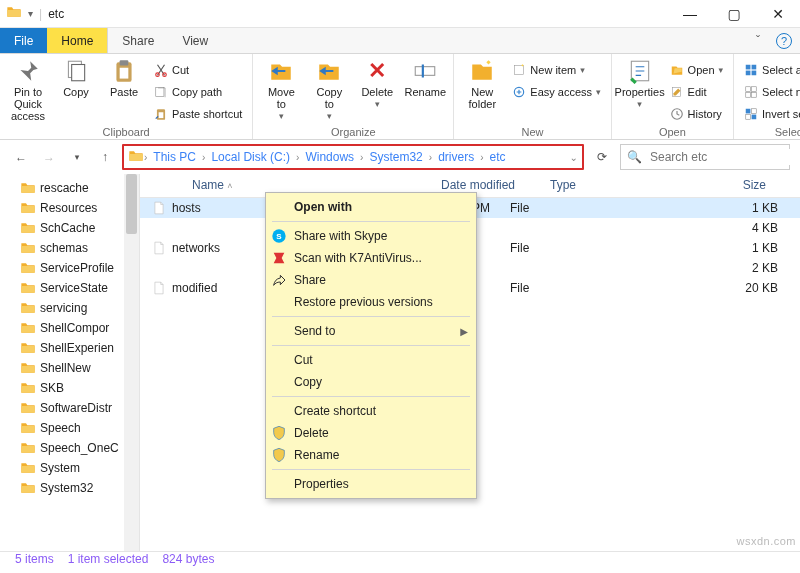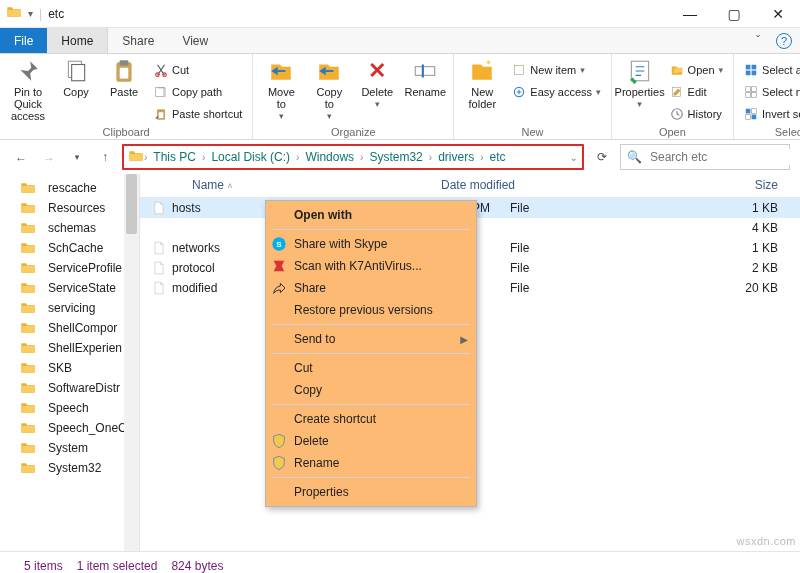--- a/index.html
+++ b/index.html
@@ -9,21 +9,21 @@
   .titlebar { height: 28px; display: flex; align-items: center; border-bottom: 1px solid #e4e4e4; }
   .qa { display: flex; gap: 6px; padding: 0 6px; align-items: center; }
   .spacer { flex: 1; }
   .win-controls { display: flex; }
   .win-controls div { width: 44px; height: 28px; display: flex; align-items: center; justify-content: center; font-size: 14px; }
 
   
   .tabs { height: 26px; display: flex; align-items: stretch; background: #f7f7f7; border-bottom: 1px solid #d7d7d7; }
   .tab { padding: 4px 14px; display: flex; align-items: center; }
   .tab.file { background: #1979ca; color: #fff; }
-  .tab.active { background: #e5e5e5; border-right: 1px solid #d7d7d7; }
+  .tab.active { background: #fde047; border-right: 1px solid #d7d7d7; }
   .tab.share, .tab.view { color: #444; }
   .tabs .spacer { flex: 1; }
   .help { width: 24px; display: flex; align-items: center; justify-content: center; color: #1979ca; border: 1px solid #1979ca; border-radius: 50%; height: 16px; width: 16px; font-size: 11px; margin: 5px 8px; }
 
   
   .ribbon { height: 86px; display: flex; background: #fff; border-bottom: 1px solid #d7d7d7; font-size: 11px; }
   .group { display: flex; flex-direction: column; justify-content: space-between; border-right: 1px solid #e3e3e3; padding: 4px 6px 1px 6px; }
   .group-content { display: flex; gap: 4px; align-items: flex-start; flex: 1; }
   .group-label { text-align: center; color: #6a6a6a; padding-top: 2px; }
   .big { display: flex; flex-direction: column; align-items: center; gap: 2px; width: 44px; text-align: center; line-height: 1.1; }
@@ -31,57 +31,57 @@
   .glyph { font-size: 22px; line-height: 26px; }
   .mini-list { display: flex; flex-direction: column; gap: 2px; padding-top: 2px; }
   .mini { display: flex; gap: 4px; align-items: center; height: 20px; padding: 0 4px; white-space: nowrap; }
   .mini svg { width: 14px; height: 14px; }
   .chev { font-size: 9px; color: #666; }
 
   
   .navrow { height: 34px; display: flex; align-items: center; gap: 6px; padding: 4px 10px; }
   .navbtn { width: 22px; height: 22px; display: flex; align-items: center; justify-content: center; color: #555; }
   .address { flex: 1; height: 26px; border: 2px solid #d62c2c; border-radius: 1px; display: flex; align-items: center; padding: 0 4px; }
-  .crumb { padding: 0 6px; color: #0f766e; }
+  .crumb { padding: 0 6px; color: #3b82f6; }
   .caret { color: #888; font-size: 10px;}
   .refresh { width: 24px; display:flex; align-items:center; justify-content:center; color:#555;}
   .search { width: 170px; height: 26px; border: 1px solid #ccc; display: flex; align-items: center; padding: 0 6px; color: #888; gap: 6px; }
   .search input { border: none; outline: none; font-size: 12px; flex: 1; color: #888; }
 
   
   .body { display: flex; height: calc(573px - 28px - 26px - 86px - 34px - 22px); }
   .tree-wrap { width: 140px; border-right: 1px solid #e4e4e4; position: relative; overflow: hidden; }
   .tree { padding: 4px 0 4px 20px; }
-  .tree-item { display: flex; align-items: center; gap: 12px; height: 20px; padding-right: 4px; overflow: hidden; white-space: nowrap; }
+  .tree-item { display: flex; align-items: center; gap: 4px; height: 20px; padding-right: 4px; overflow: hidden; white-space: nowrap; }
   .tree-item svg { flex-shrink: 0; }
   .vscroll { position: absolute; right: 0; top: 0; bottom: 0; width: 15px; background: #f1f1f1; }
   .vthumb { position: absolute; left: 2px; right: 2px; top: 0; height: 60px; background: #c8c8c8; border-radius: 2px; }
 
   .list { flex: 1; display: flex; flex-direction: column; position: relative; }
   .cols { display: flex; height: 24px; border-bottom: 1px solid #e6e6e6; color: #3b5a84; }
   .col { padding: 4px 8px; }
-  .c-name { width: 230px; margin-left: 44px; } .c-date { width: 128px; text-align: center; } .c-type { width: 100px; } .c-size { flex:1; text-align: right; padding-right: 22px;}
+  .c-name { width: 230px; margin-left: 44px; } .c-date { width: 128px; text-align: center; } .c-type { width: 100px; } .c-size { flex:1; text-align: right; padding-right: 34px;}
   .rows { }
   .row { display: flex; height: 20px; align-items: center; }
   .row.sel { background: #d9edff; }
   .cell { padding: 0 12px; overflow: hidden; white-space: nowrap; }
   .cell.name { width: 230px; display: flex; align-items: center; gap: 6px; }
   .cell.date { width: 128px; } .cell.type { width: 100px; } .cell.size { flex:1; text-align: right; padding-right: 22px; }
   .doc-icon { width: 14px; height: 14px; }
 
   
-  .context { position: absolute; left: 265px; top: 200px; width: 212px; background: #fdba74; border: 1px solid #b7b7b7; box-shadow: 2px 3px 6px rgba(0,0,0,.25); z-index: 10; padding: 3px 0; }
+  .context { position: absolute; left: 265px; top: 192px; width: 212px; background: #fef9c3; border: 1px solid #b7b7b7; box-shadow: 2px 3px 6px rgba(0,0,0,.25); z-index: 10; padding: 3px 0; }
   .ctx-item { height: 22px; display: flex; align-items: center; padding: 0 20px 0 28px; position: relative; }
   .ctx-item.bold { font-weight: 600; }
   .ctx-item .ci { position: absolute; left: 5px; width: 16px; height: 16px; display:flex; align-items:center; justify-content:center; }
   .ctx-item .sub { position: absolute; right: 8px; color: #666; font-size: 10px; }
   .ctx-sep { height: 1px; margin: 3px 6px; background: #d4d4d4; }
 
   
-  .status { height: 22px; border-top: 1px solid #e4e4e4; display: flex; align-items: flex-end; padding: 0 24px; gap: 14px; color: #701a75; }
+  .status { height: 22px; border-top: 1px solid #e4e4e4; display: flex; align-items: flex-start; padding: 0 15px; gap: 14px; color: #8b5cf6; }
   .status .spacer { flex: 1; }
   .wm { position: absolute; right: 4px; bottom: 26px; color: #bbb; font-size: 11px; letter-spacing: .5px; }
 
   
   .folder-ico path:first-child { fill: #f2b02e; }
   .folder-ico path:last-child  { fill: #f8ce62; }
 </style>
 </head>
 <body>
 
@@ -353,34 +353,34 @@
             <path d="M2 5h7l2 3h11v11H2z"></path>
             <path d="M2 9h20v10H2z"></path>
           </svg>
           <span>Resources</span>
         </div>
         <div class="tree-item">
           <svg width="16" height="16" class="folder-ico" viewBox="0 0 24 24">
             <path d="M2 5h7l2 3h11v11H2z"></path>
             <path d="M2 9h20v10H2z"></path>
           </svg>
+          <span>SchCache</span>
+        </div>
+        <div class="tree-item">
+          <svg width="16" height="16" class="folder-ico" viewBox="0 0 24 24">
+            <path d="M2 5h7l2 3h11v11H2z"></path>
+            <path d="M2 9h20v10H2z"></path>
+          </svg>
           <span>schemas</span>
         </div>
         <div class="tree-item">
           <svg width="16" height="16" class="folder-ico" viewBox="0 0 24 24">
             <path d="M2 5h7l2 3h11v11H2z"></path>
             <path d="M2 9h20v10H2z"></path>
           </svg>
-          <span>SchCache</span>
-        </div>
-        <div class="tree-item">
-          <svg width="16" height="16" class="folder-ico" viewBox="0 0 24 24">
-            <path d="M2 5h7l2 3h11v11H2z"></path>
-            <path d="M2 9h20v10H2z"></path>
-          </svg>
           <span>ServiceProfile</span>
         </div>
         <div class="tree-item">
           <svg width="16" height="16" class="folder-ico" viewBox="0 0 24 24">
             <path d="M2 5h7l2 3h11v11H2z"></path>
             <path d="M2 9h20v10H2z"></path>
           </svg>
           <span>ServiceState</span>
         </div>
         <div class="tree-item">
@@ -396,20 +396,27 @@
             <path d="M2 9h20v10H2z"></path>
           </svg>
           <span>ShellCompor</span>
         </div>
         <div class="tree-item">
           <svg width="16" height="16" class="folder-ico" viewBox="0 0 24 24">
             <path d="M2 5h7l2 3h11v11H2z"></path>
             <path d="M2 9h20v10H2z"></path>
           </svg>
           <span>ShellExperien</span>
+        </div>
+        <div class="tree-item">
+          <svg width="16" height="16" class="folder-ico" viewBox="0 0 24 24">
+            <path d="M2 5h7l2 3h11v11H2z"></path>
+            <path d="M2 9h20v10H2z"></path>
+          </svg>
+          <span>ShellNew</span>
         </div>
         <div class="tree-item">
           <svg width="16" height="16" class="folder-ico" viewBox="0 0 24 24">
             <path d="M2 5h7l2 3h11v11H2z"></path>
             <path d="M2 9h20v10H2z"></path>
           </svg>
           <span>SKB</span>
         </div>
         <div class="tree-item">
           <svg width="16" height="16" class="folder-ico" viewBox="0 0 24 24">
@@ -449,20 +456,21 @@
       </div>
     <div class="vscroll">
         <div class="vthumb"></div>
       </div>
   </div>
 
   <div class="list">
     <div class="cols">
       <div class="col c-name"><span>Name</span> <span style="color:#999;font-size:9px">˄</span></div>
       <div class="col c-date">Date modified</div>
+      <div class="col c-type">Type</div>
       <div class="col c-size">Size</div>
     </div>
     <div class="rows" id="rows">
         <div class="row sel">
           <div class="cell name">
             <svg class="doc-icon" viewBox="0 0 24 24">
               <path d="M5 2h10l4 4v16H5z" fill="#fff" stroke="#bbb"></path>
               <path d="M15 2v4h4" fill="none" stroke="#bbb"></path>
             </svg>
             <span>hosts</span>
@@ -482,27 +490,20 @@
               <path d="M5 2h10l4 4v16H5z" fill="#fff" stroke="#bbb"></path>
               <path d="M15 2v4h4" fill="none" stroke="#bbb"></path>
             </svg>
             <span>networks</span>
           </div>
           <div class="cell date"></div>
           <div class="cell type">File</div>
           <div class="cell size">1 KB</div>
         </div>
         <div class="row">
-          <div class="cell name">
-            <svg class="doc-icon" viewBox="0 0 24 24">
-              <path d="M5 2h10l4 4v16H5z" fill="#fff" stroke="#bbb"></path>
-              <path d="M15 2v4h4" fill="none" stroke="#bbb"></path>
-            </svg>
-            <span>protocol</span>
-          </div>
           <div class="cell date"></div>
           <div class="cell type">File</div>
           <div class="cell size">2 KB</div>
         </div>
         <div class="row">
           <div class="cell name">
             <svg class="doc-icon" viewBox="0 0 24 24">
               <path d="M5 2h10l4 4v16H5z" fill="#fff" stroke="#bbb"></path>
               <path d="M15 2v4h4" fill="none" stroke="#bbb"></path>
             </svg>

